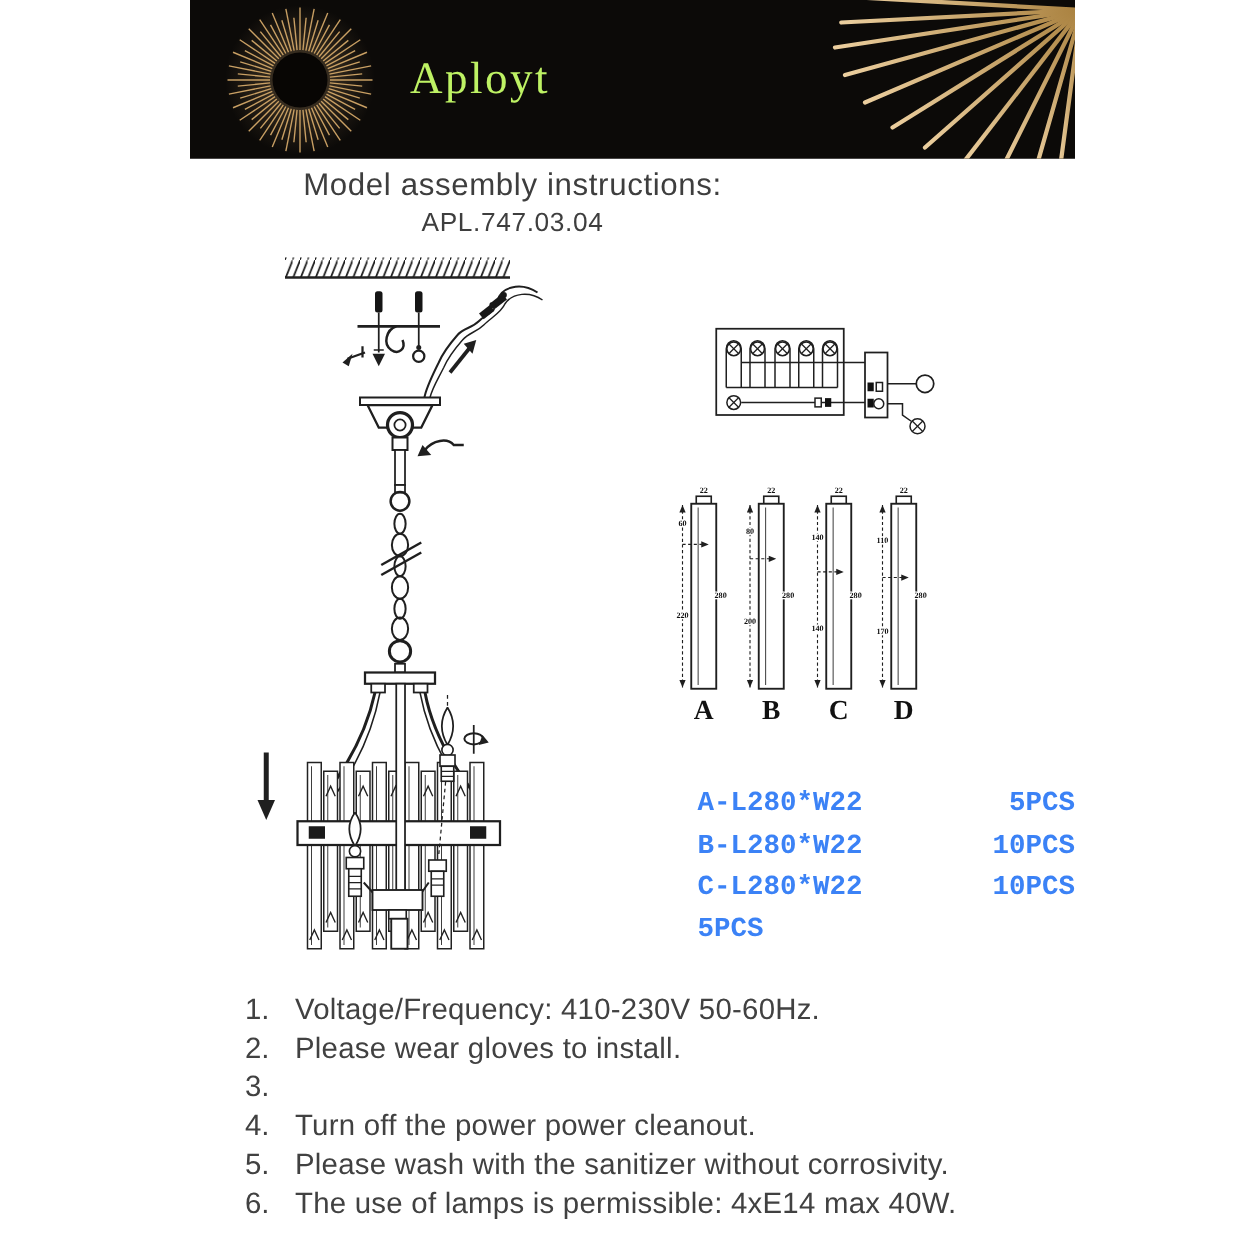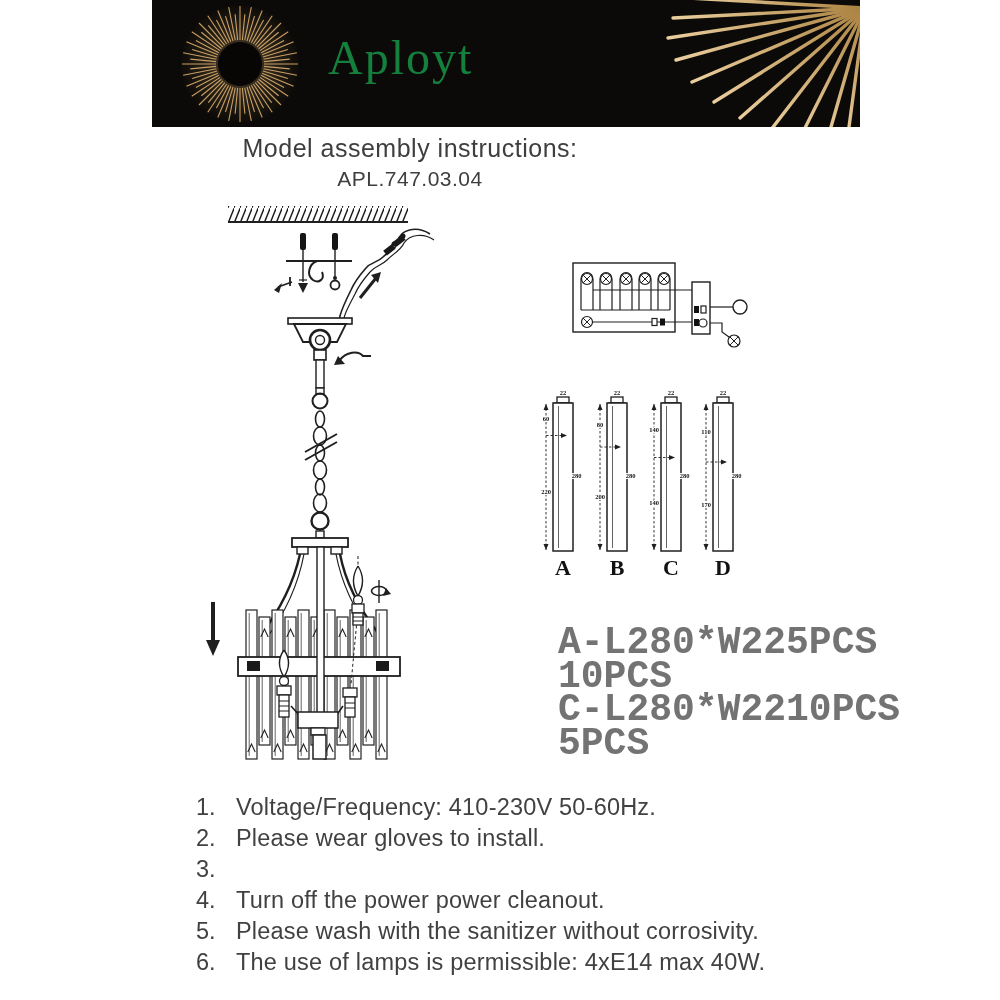--- a/index.html
+++ b/index.html
@@ -1,31 +1,31 @@
 <!DOCTYPE html>
 <html><head>
 <meta charset="utf-8">
 <style>
   html,body{margin:0;padding:0;background:#fff;}
   .page{position:relative;width:1000px;height:1000px;background:#ffffff;overflow:hidden;
         font-family:"Liberation Sans",sans-serif;}
   
   .banner{position:absolute;left:152px;top:0;width:708px;height:127px;background:#0c0a08;overflow:hidden;}
   .banner svg{position:absolute;top:0;}
-  .brand{position:absolute;left:176px;top:30px;color:#15803d;
-         font-family:"Liberation Serif",serif;font-size:48px;letter-spacing:2px;font-weight:normal;}
+  .brand{position:absolute;left:176px;top:41px;color:#bef264;
+         font-family:"Liberation Serif",serif;font-size:36px;letter-spacing:2px;font-weight:normal;}
   
   .titleblock{position:absolute;left:0;top:134px;width:820px;text-align:center;color:#3e3e3e;}
   .titleblock .t1{font-size:25px;letter-spacing:.5px;}
   .titleblock .t2{font-size:21px;margin-top:4px;letter-spacing:.5px;}
   
   .svgabs{position:absolute;}
   
-  .parts{position:absolute;left:558px;top:626px;width:302px;color:#737373;
-         font-family:"Liberation Mono",monospace;font-weight:bold;font-size:38px;}
+  .parts{position:absolute;left:558px;top:626px;width:302px;color:#3b82f6;
+         font-family:"Liberation Mono",monospace;font-weight:bold;font-size:22px;}
   .parts .row{display:flex;justify-content:space-between;line-height:33.5px;white-space:nowrap;}
   
   .instr{position:absolute;left:196px;top:792px;width:680px;color:#414141;font-size:23.5px;}
   .instr .row{display:flex;line-height:31px;}
   .instr .num{width:40px;flex:none;}
   .instr .txt{letter-spacing:.2px;white-space:nowrap;}
   text{font-family:"Liberation Serif",serif;}
 </style>
 </head>
 <body>
@@ -419,20 +419,21 @@
         <text x="723" y="575" font-size="22" text-anchor="middle" fill="#111" stroke="#fff" stroke-width="2" paint-order="stroke" font-weight="bold" font-family="&quot;Liberation Serif&quot;,serif">D</text>
       </g>
   </svg>
 
   <div class="parts">
     <div class="row">
       <span>A-L280*W22</span>
       <span>5PCS</span>
     </div>
     <div class="row">
+      <span>B-L280*W22</span>
       <span>10PCS</span>
     </div>
     <div class="row">
       <span>C-L280*W22</span>
       <span>10PCS</span>
     </div>
     <div class="row">
       <span>5PCS</span>
     </div>
   </div>

